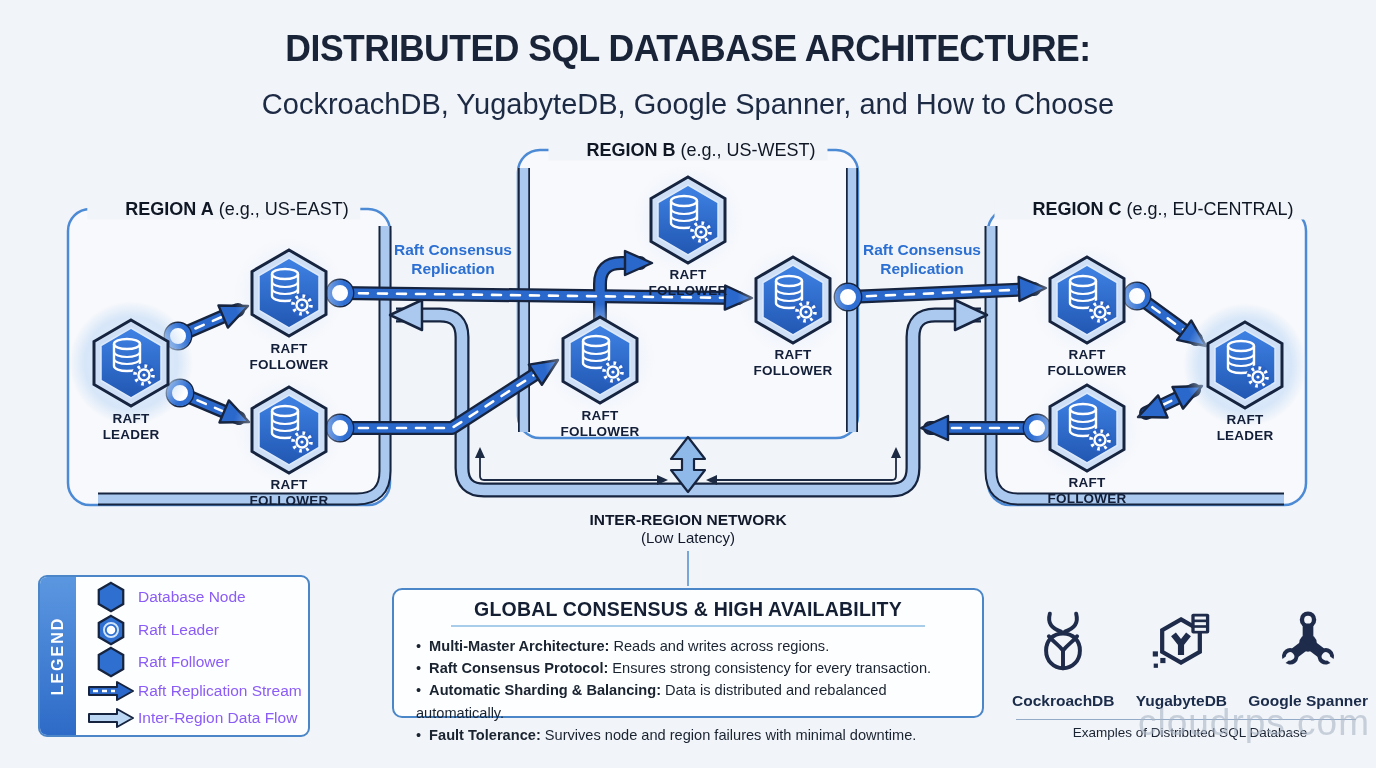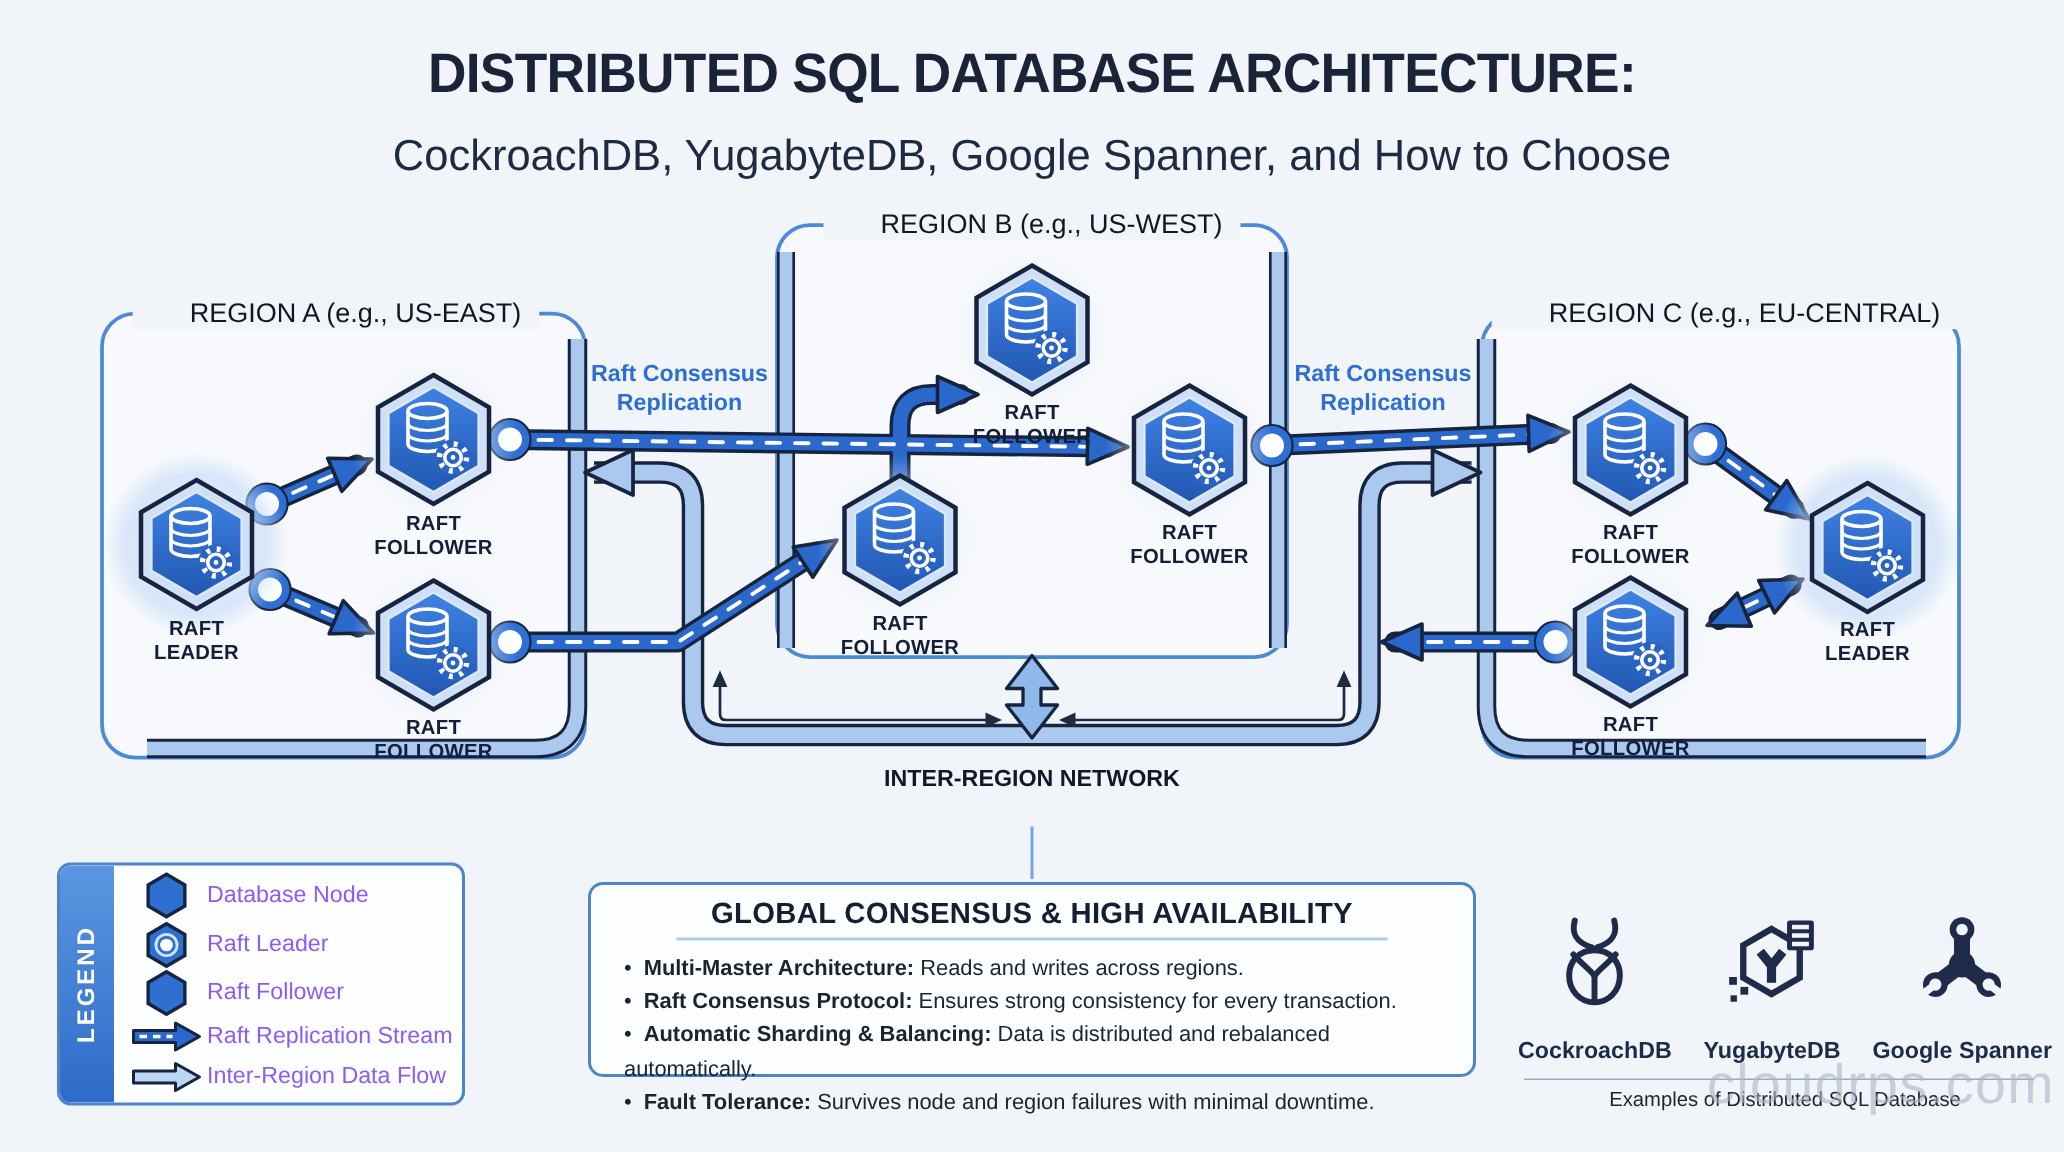--- a/index.html
+++ b/index.html
@@ -7,21 +7,21 @@
   #stage{position:relative;width:1376px;height:768px;background:#f1f4f8;overflow:hidden;}
   #diagram-svg{position:absolute;left:0;top:0;}
 
   
   .title1{position:absolute;left:0;top:28px;width:100%;text-align:center;
     font-size:37px;font-weight:bold;color:#1a2438;letter-spacing:-.5px;transform:scaleX(.96);}
   .title2{position:absolute;left:0;top:88px;width:100%;text-align:center;
     font-size:29px;font-weight:400;color:#1d2a44;}
   .region-label{position:absolute;transform:translate(-50%,-50%);background:#f1f4f8;
     padding:0 12px;white-space:nowrap;font-size:18px;color:#0f1724;}
-  .region-label b{font-weight:normal;margin-left:26px;}
+  .region-label b{font-weight:bold;margin-left:26px;}
   .nlabel{position:absolute;width:120px;text-align:center;font-weight:bold;font-size:13.5px;
     line-height:1.18;color:#131f38;letter-spacing:.2px;}
   .rlabel{position:absolute;width:170px;text-align:center;color:#2b6fd3;font-weight:bold;
     font-size:15.5px;line-height:1.22;}
   .irlabel{position:absolute;left:538px;top:511px;width:300px;text-align:center;color:#10182a;}
   .irlabel .l1{font-weight:bold;font-size:15.5px;}
   .irlabel .l2{font-weight:400;font-size:15px;}
 
   
   .gbox{position:absolute;left:392px;top:588px;width:592px;height:130px;background:#fdfeff;
@@ -292,20 +292,21 @@
     <div>Raft Consensus</div>
       <div>Replication</div>
     </div>
   <div class="rlabel" style="left:837px;top:241px">
     <div>Raft Consensus</div>
       <div>Replication</div>
     </div>
 
   <div class="irlabel">
     <div class="l1">INTER-REGION NETWORK</div>
+    <div class="l2">(Low Latency)</div>
   </div>
 
   <div class="gbox">
     <h2>GLOBAL CONSENSUS &amp; HIGH AVAILABILITY</h2>
     <ul>
       <li><b>Multi-Master Architecture:</b><span> Reads and writes across regions.</span></li>
       <li><b>Raft Consensus Protocol:</b><span> Ensures strong consistency for every transaction.</span></li>
       <li><b>Automatic Sharding &amp; Balancing:</b><span> Data is distributed and rebalanced automatically.</span></li>
       <li><b>Fault Tolerance:</b><span> Survives node and region failures with minimal downtime.</span></li>
     </ul>

